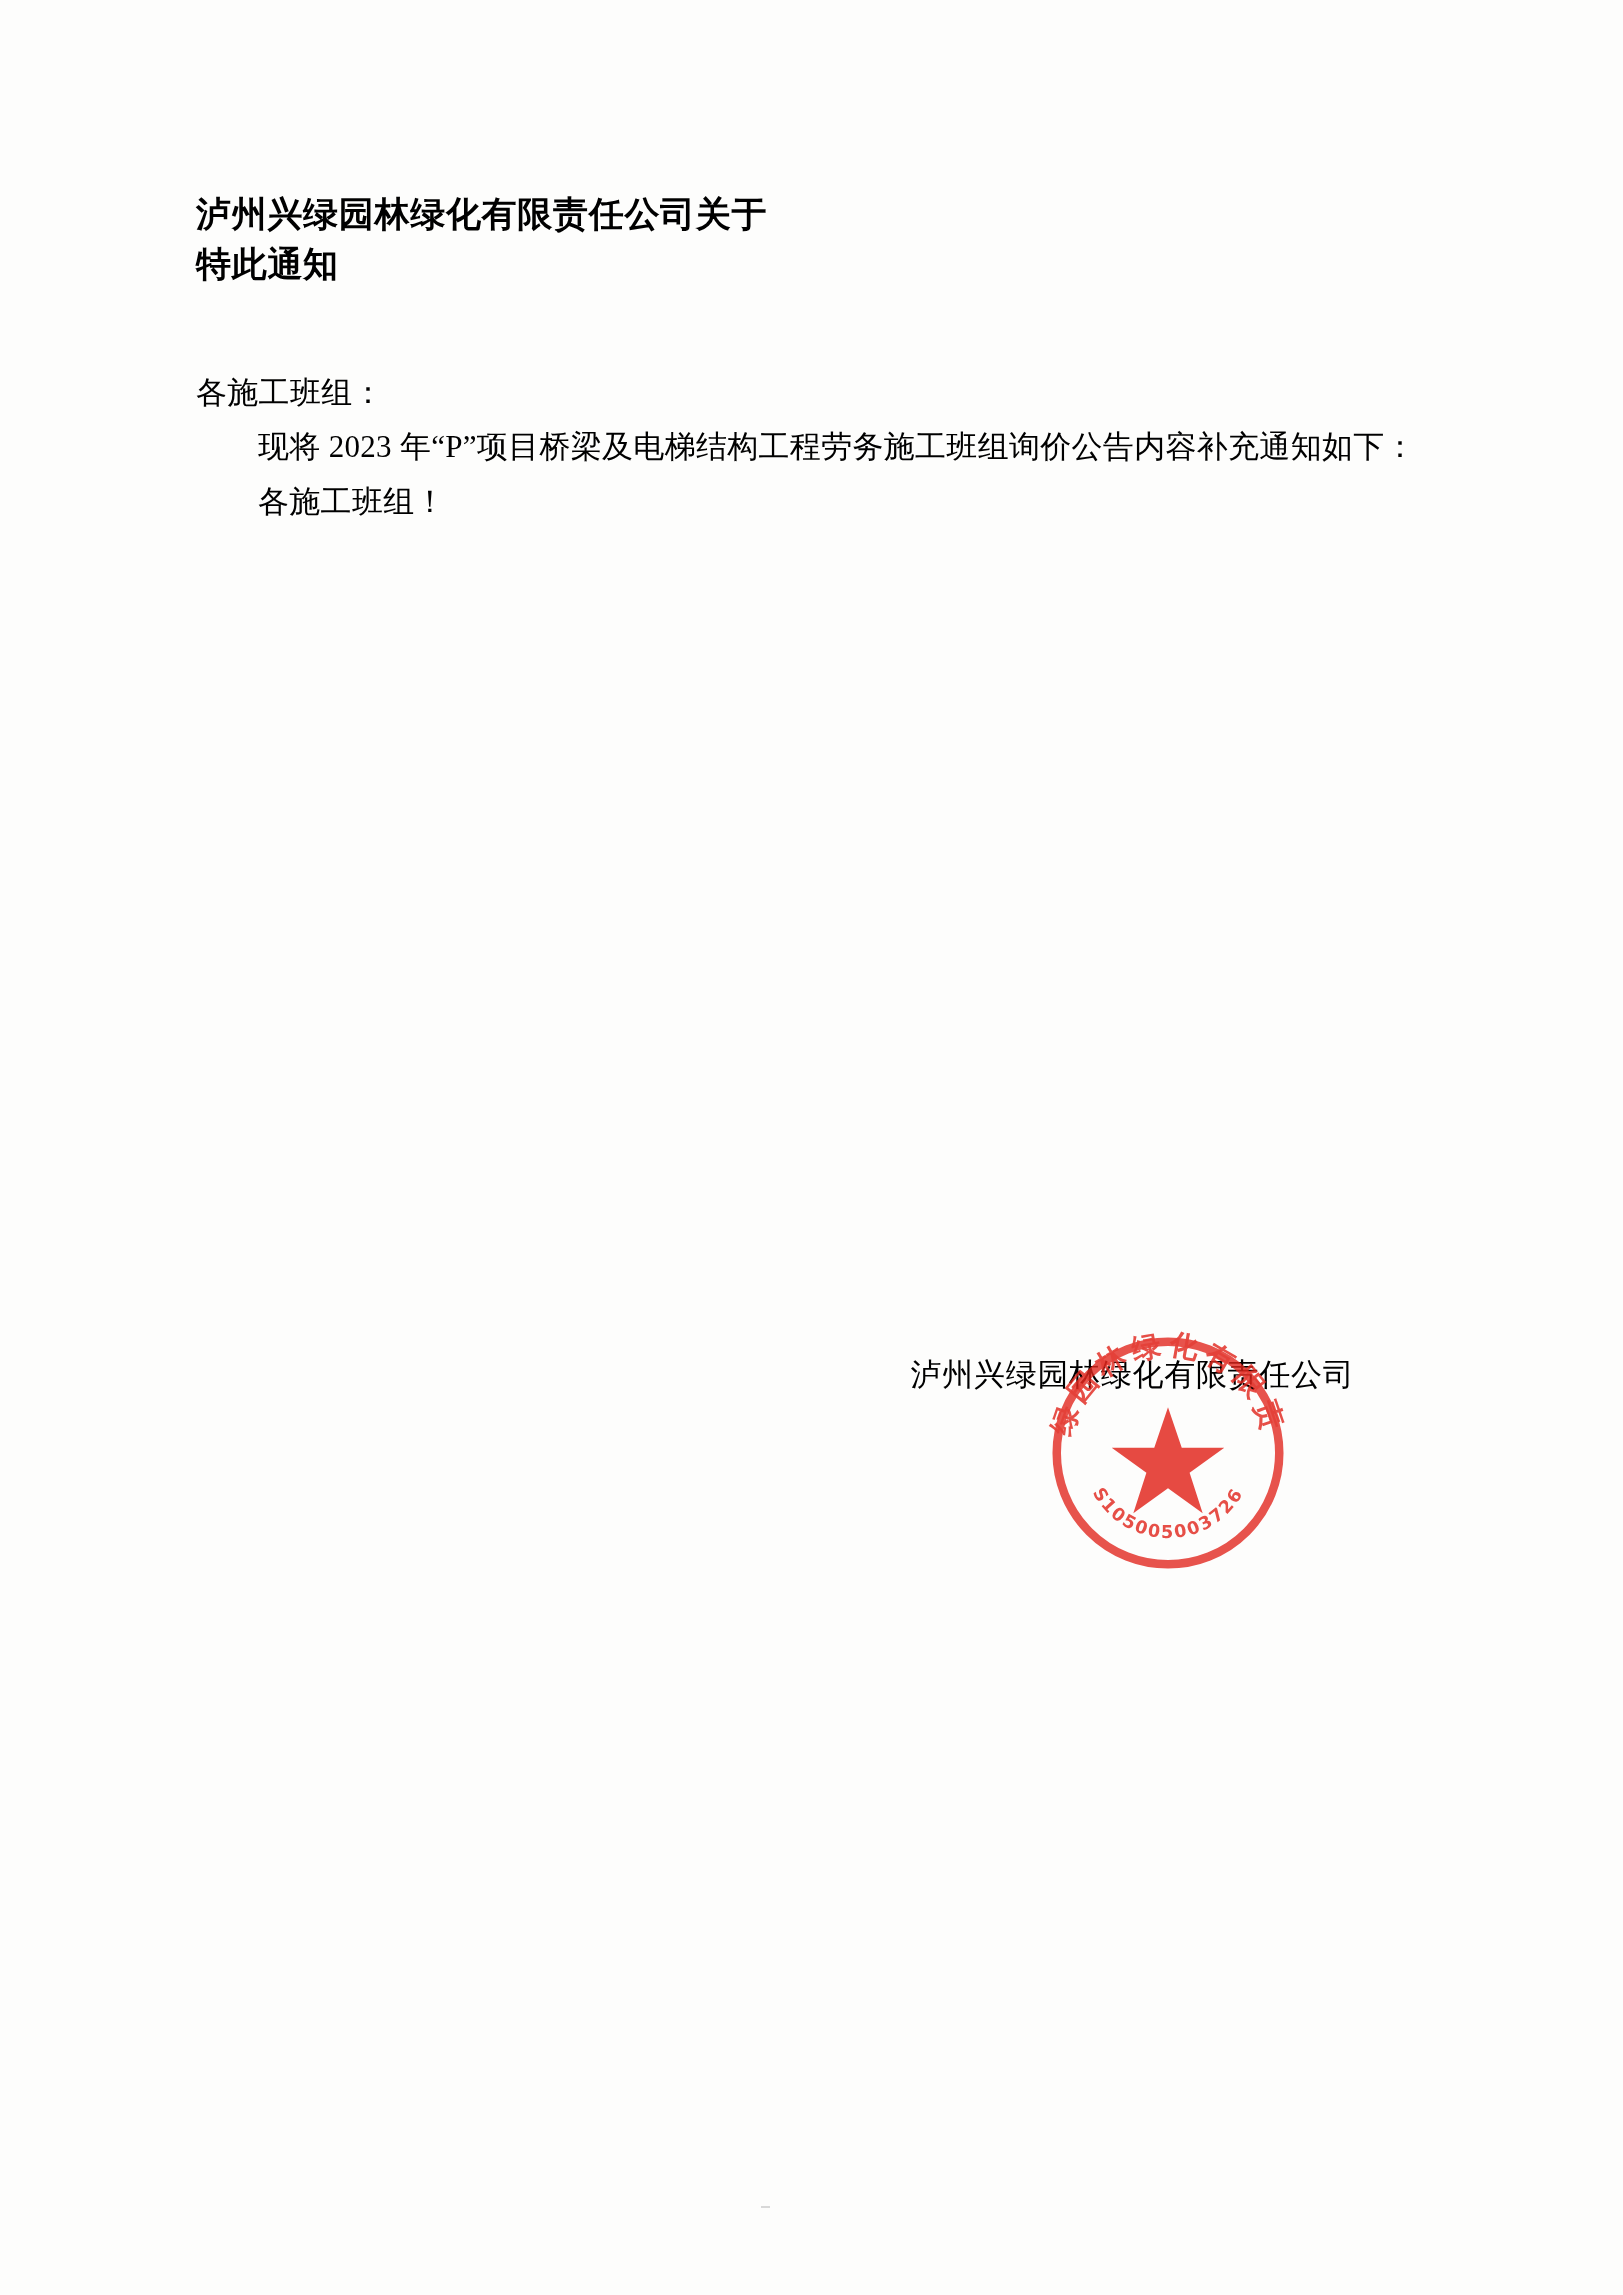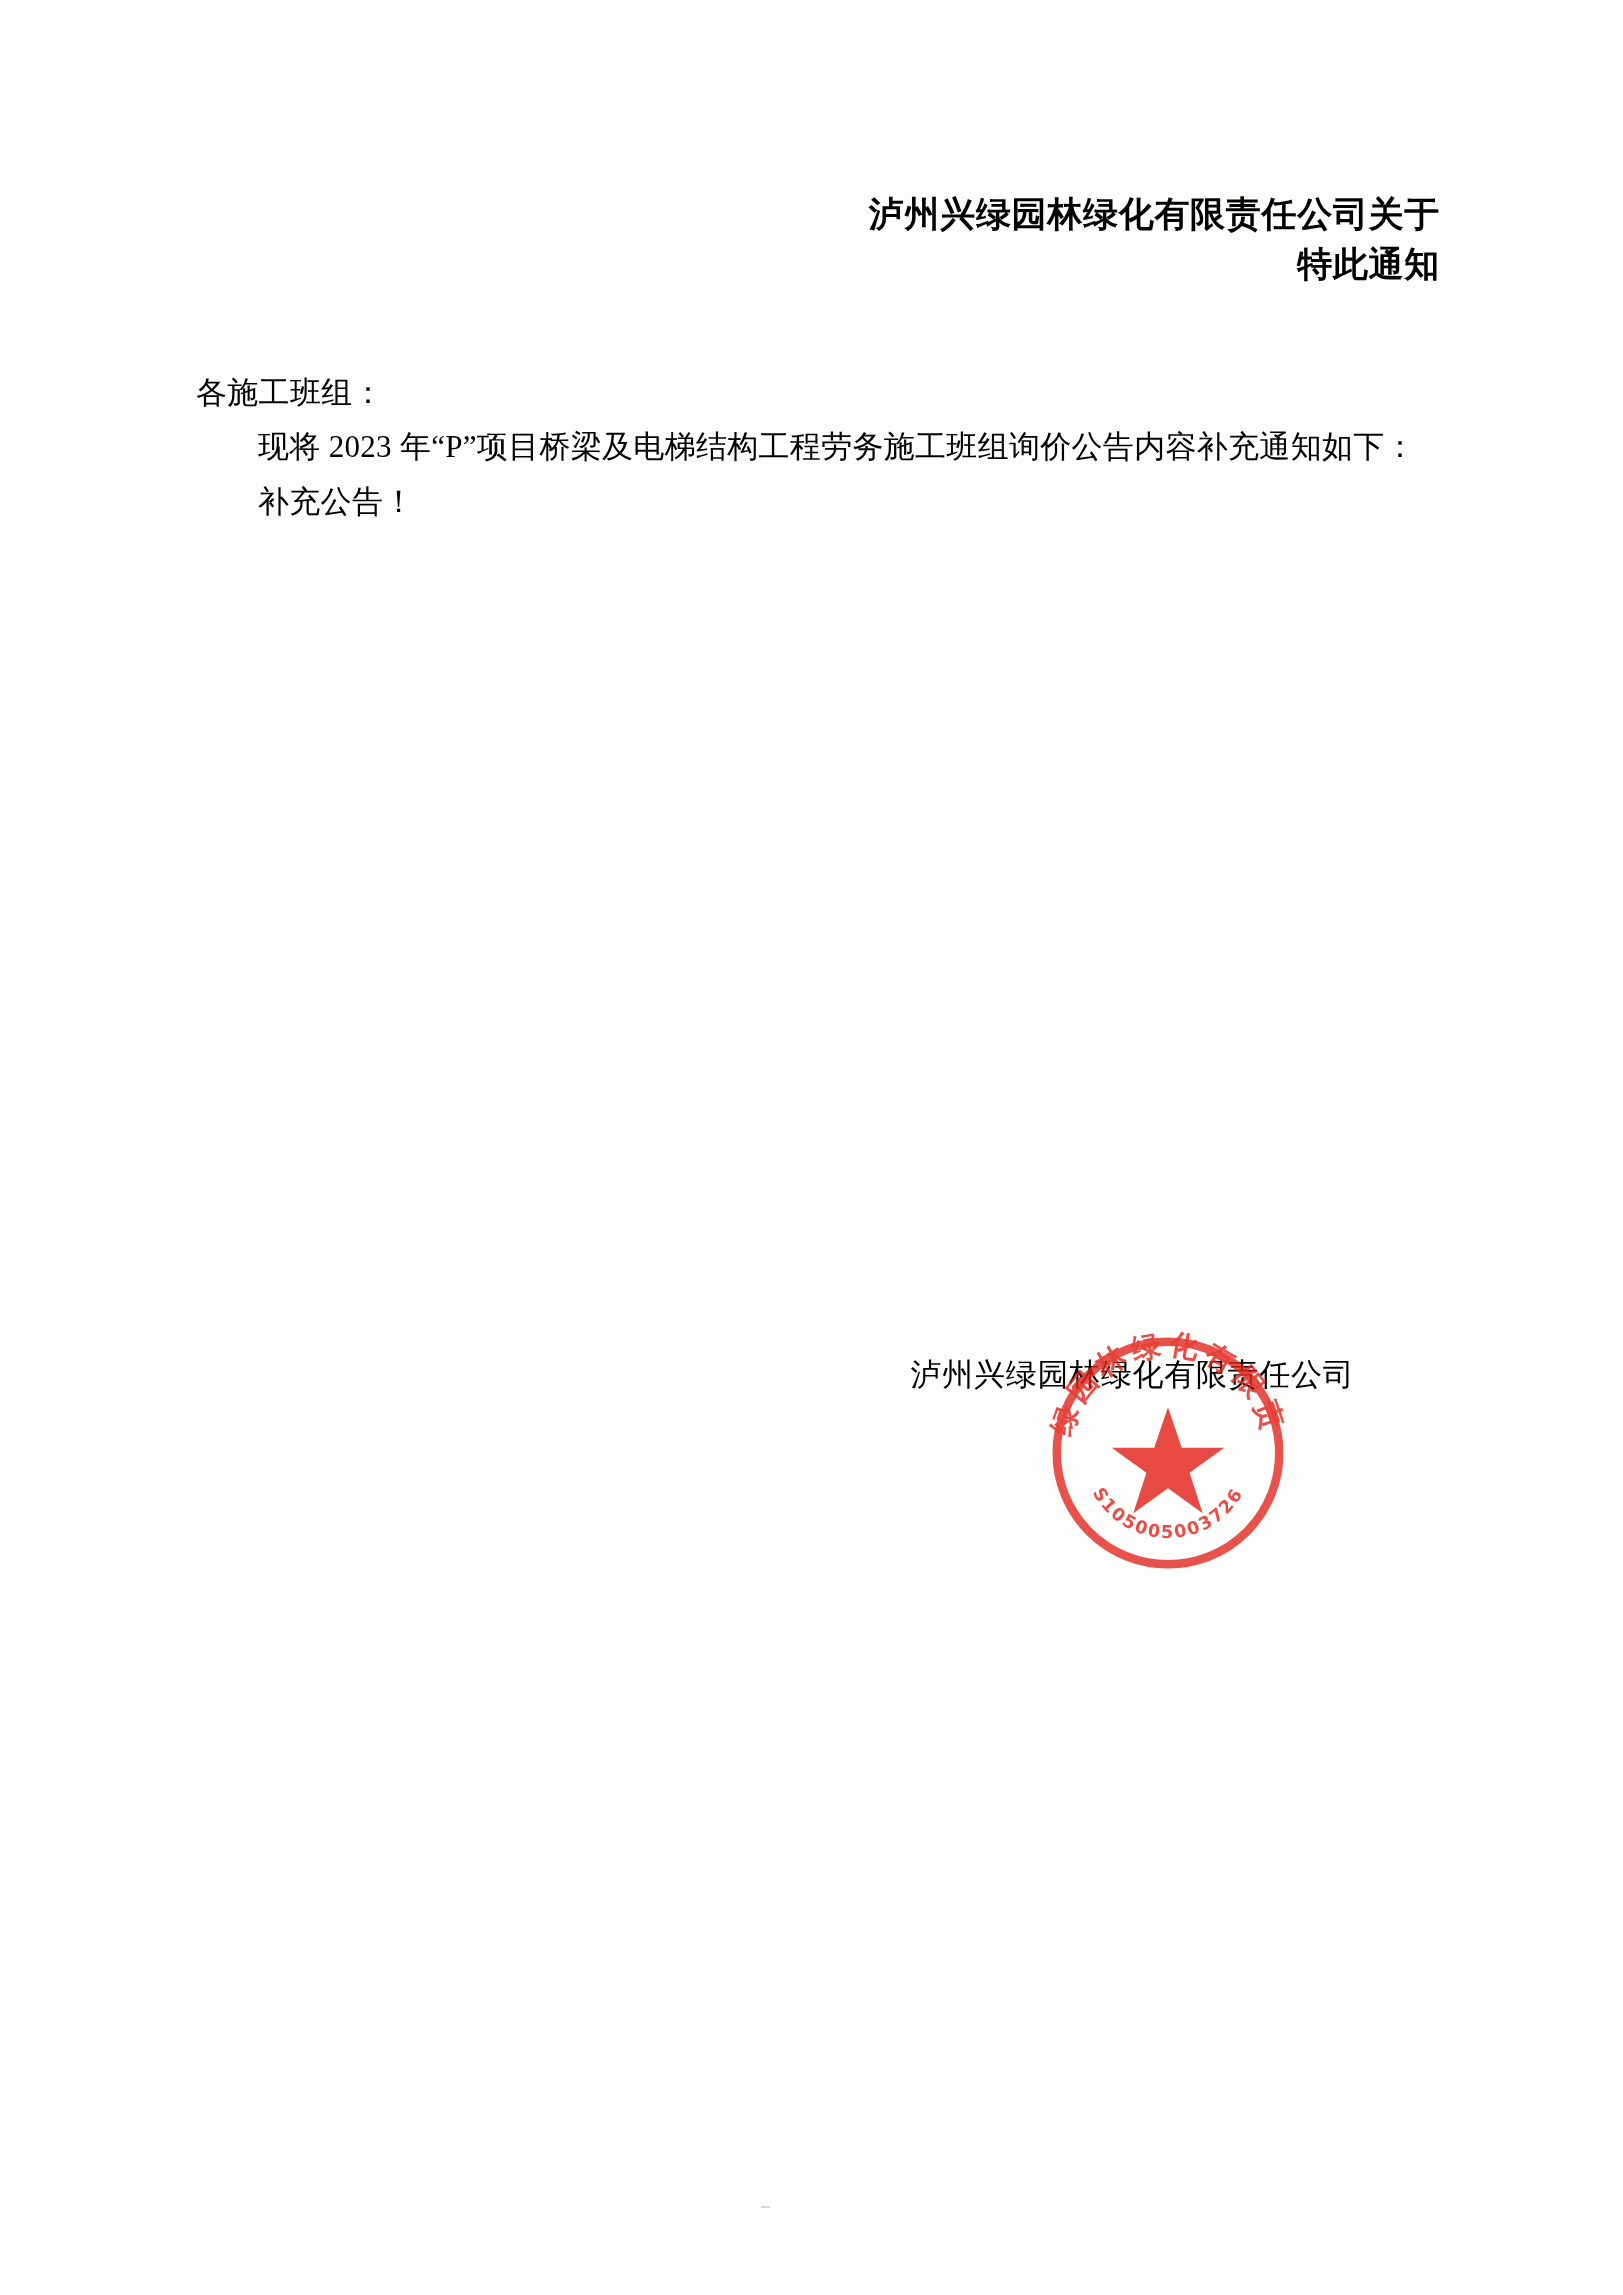--- a/index.html
+++ b/index.html
@@ -33,21 +33,21 @@
   }
 
   .content {
     position: absolute;
     left: 196px;
     top: 190px;
     width: 1244px;
   }
 
   .doc-title {
-    text-align: right;
+    text-align: left;
     font-family: "DejaVu Sans", "Liberation Sans", sans-serif;
     font-weight: bold;
     font-size: 35px;
     line-height: 1.42;
     letter-spacing: 0.7px;
     color: #000;
   }
   .doc-title .line {
     display: block;
     white-space: pre;
@@ -124,21 +124,21 @@
   <div class="content">
 
     <div class="doc-title">
       <span class="line">泸州兴绿园林绿化有限责任公司关于</span>
       <span class="line">特此通知</span>
     </div>
 
     <div class="body-block">
       <p class="para">各施工班组：</p>
       <p class="para indent">现将 2023 年“P”项目桥梁及电梯结构工程劳务施工班组询价公告内容补充通知如下：</p>
-      <p class="para indent">补充公告！</p>
+      <p class="para indent">各施工班组！</p>
     </div>
 
   </div>
 
   <div class="sign-block">
     <span class="sign-line">泸州兴绿园林绿化有限责任公司</span>
   </div>
 
   <div class="seal">
     <svg width="288" height="288" viewBox="0 0 440 440" xmlns="http://www.w3.org/2000/svg">

